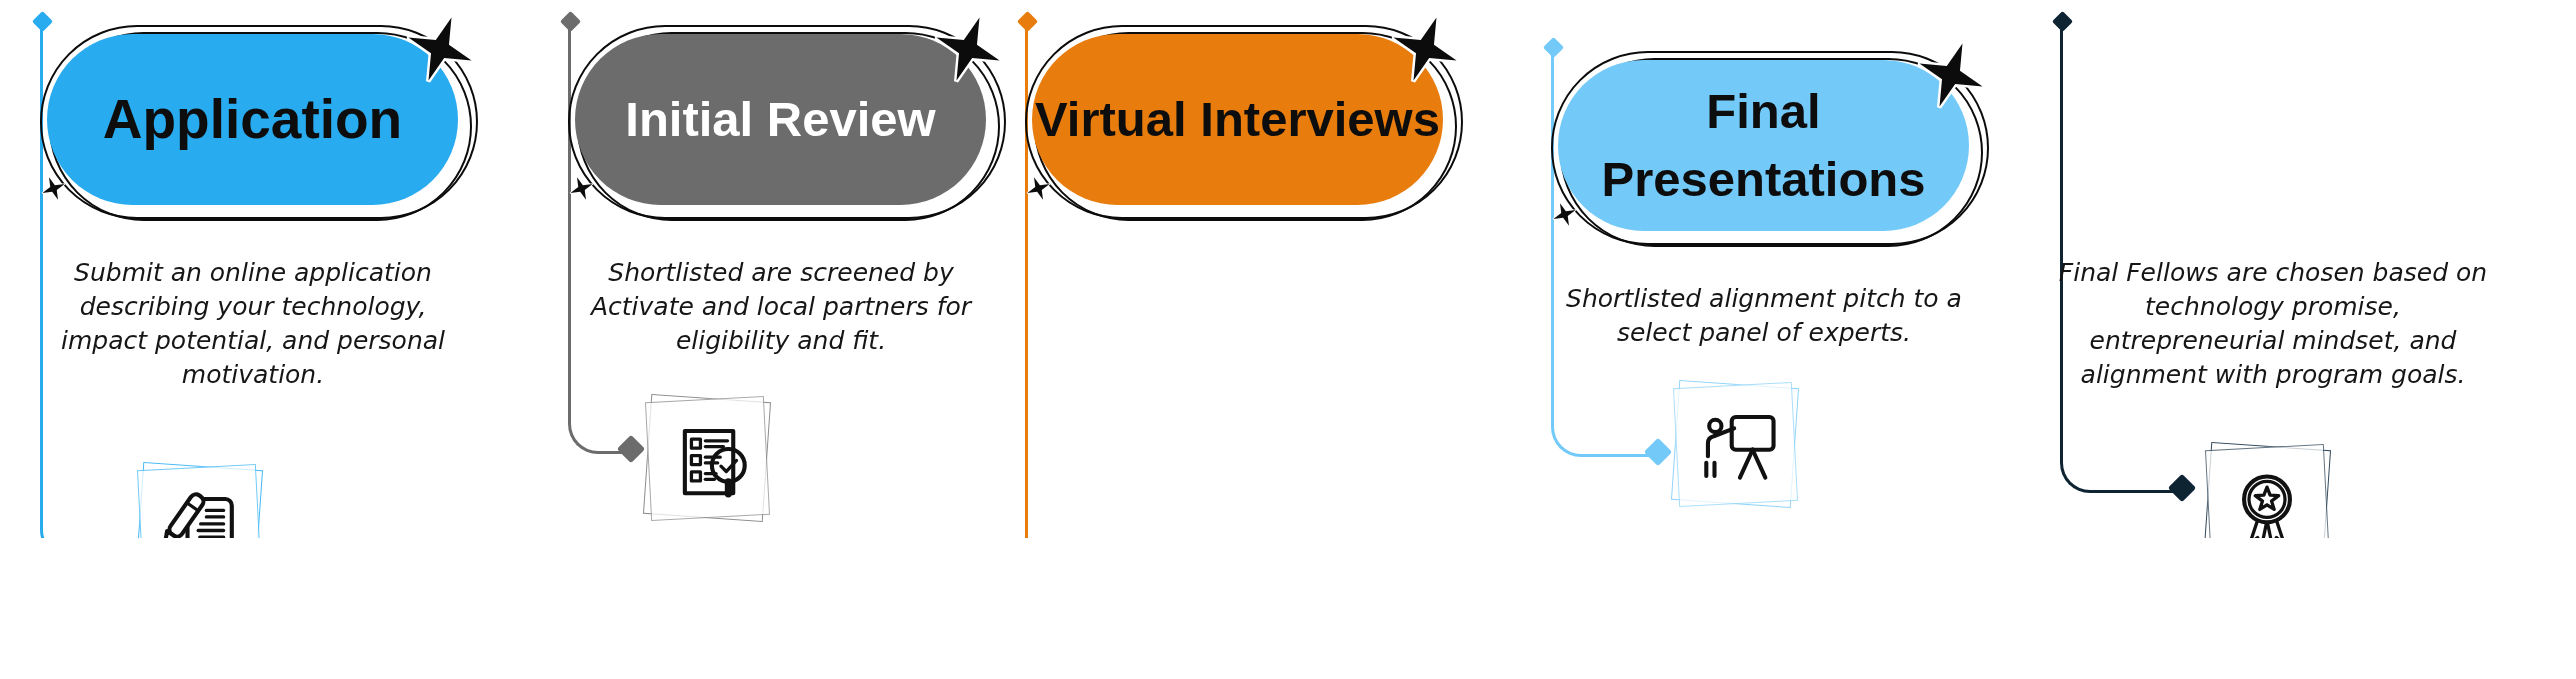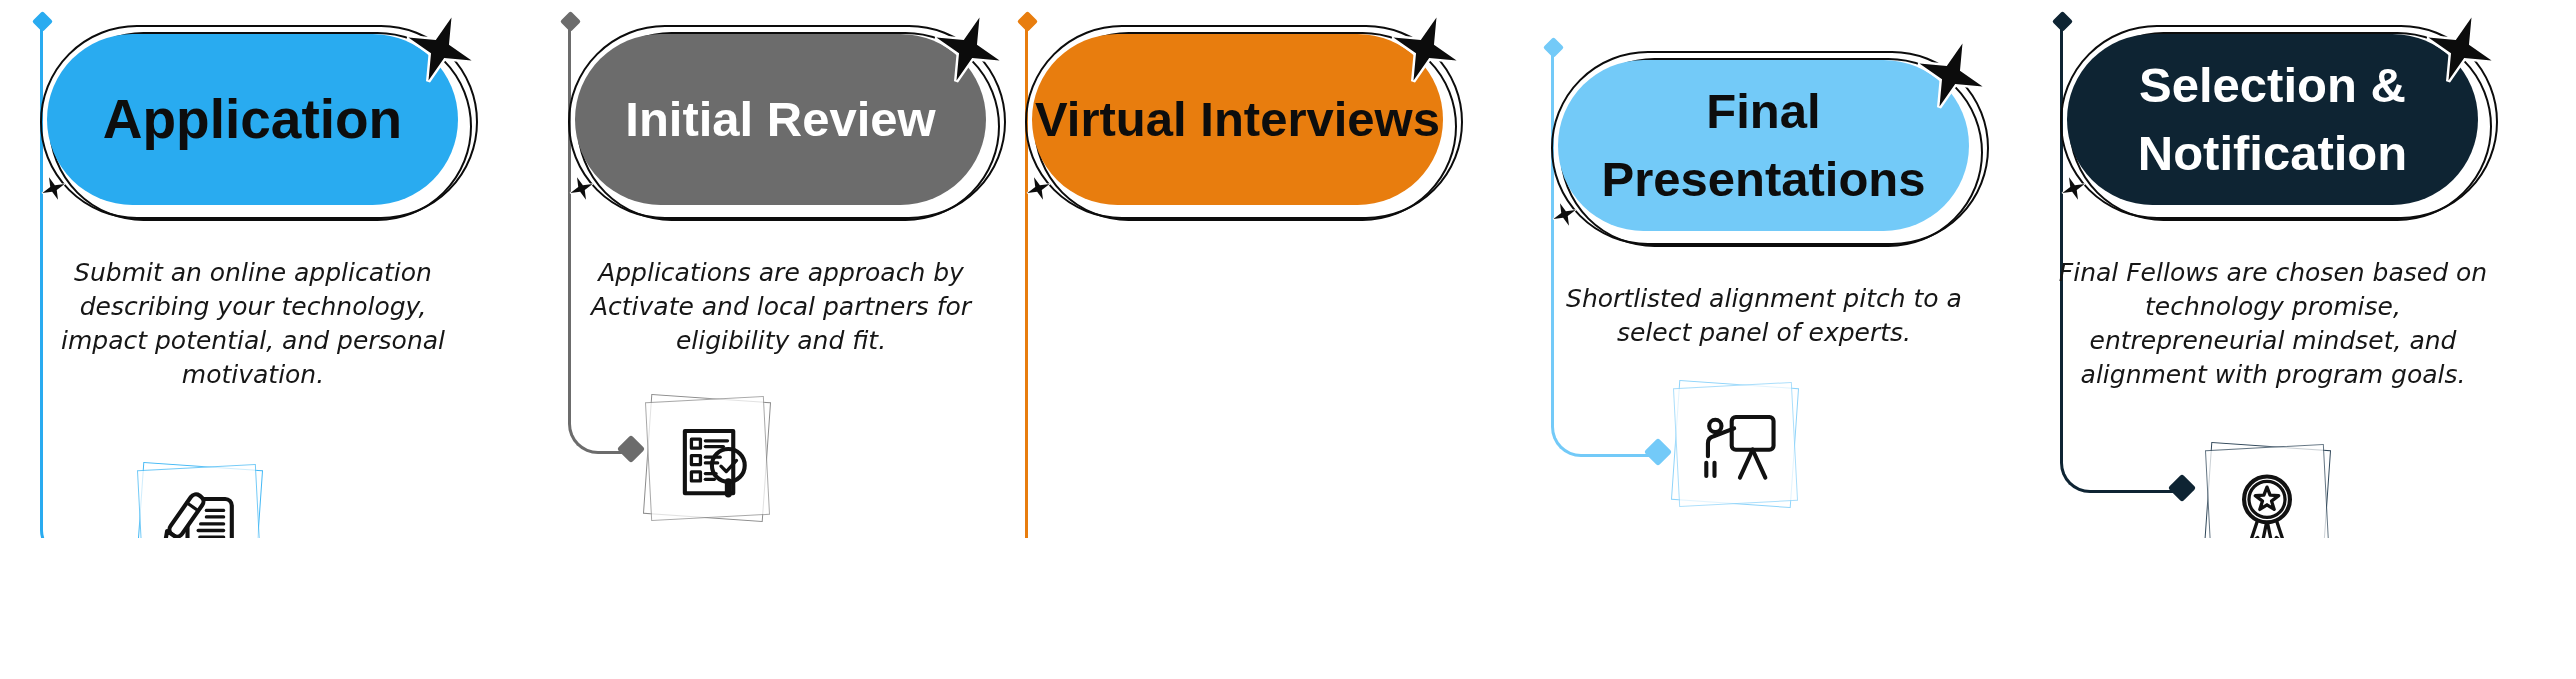--- a/index.html
+++ b/index.html
@@ -102,21 +102,21 @@
       <div class="pill-fill">
           <h2 class="pill-title">Initial Review</h2>
         </div>
       <svg class="star-big" viewBox="0 0 100 100">
         <polygon points="50,2 60,40 98,50 60,60 50,98 40,60 2,50 40,40" fill="#0c0c0c" stroke="#fff" stroke-width="7" paint-order="stroke"></polygon>
       </svg>
       <svg class="star-small" viewBox="0 0 100 100">
         <polygon points="50,2 60,40 98,50 60,60 50,98 40,60 2,50 40,40" fill="#0c0c0c" stroke="#fff" stroke-width="6" paint-order="stroke"></polygon>
       </svg>
     </div>
-    <p class="desc">Applications are approach by Activate and local partners for eligibility and fit.</p>
+    <p class="desc">Shortlisted are screened by Activate and local partners for eligibility and fit.</p>
     <div class="icon-box">
       <div class="frame f1"></div>
       <div class="frame f2"></div>
       <svg class="glyph" viewBox="0 0 200 200">
         <rect class="stroke" x="46" y="34" width="118" height="152" fill="#fff"></rect>
         <rect class="stroke-thin" x="62" y="54" width="22" height="22"></rect>
         <line class="stroke-thin" x1="96" y1="58" x2="150" y2="58"></line>
         <line class="stroke-thin" x1="96" y1="72" x2="140" y2="72"></line>
         <rect class="stroke-thin" x="62" y="94" width="22" height="22"></rect>
         <line class="stroke-thin" x1="96" y1="98" x2="132" y2="98"></line>
@@ -198,33 +198,20 @@
         <line class="stroke" x1="30" y1="146" x2="30" y2="178"></line>
         <line class="stroke" x1="50" y1="146" x2="50" y2="178"></line>
       </svg>
     </div>
   </section>
 
   <section class="panel" style="left: 2020px; --hy: 488px; --ex: 162px; --icx: 247px; --icy: 506px; --accent: #0E2433; --fill: #0E2433; --ink: #FFFFFF; --frame: #31485A;">
     <div class="connector-shape"></div>
     <div class="diamond-top"></div>
     <div class="diamond-end"></div>
-    <div class="pill">
-      <div class="pill-outline a"></div>
-      <div class="pill-outline b"></div>
-      <div class="pill-fill">
-          <h2 class="pill-title">Selection &amp; Notification</h2>
-        </div>
-      <svg class="star-big" viewBox="0 0 100 100">
-        <polygon points="50,2 60,40 98,50 60,60 50,98 40,60 2,50 40,40" fill="#0c0c0c" stroke="#fff" stroke-width="7" paint-order="stroke"></polygon>
-      </svg>
-      <svg class="star-small" viewBox="0 0 100 100">
-        <polygon points="50,2 60,40 98,50 60,60 50,98 40,60 2,50 40,40" fill="#0c0c0c" stroke="#fff" stroke-width="6" paint-order="stroke"></polygon>
-      </svg>
-    </div>
     <p class="desc">Final Fellows are chosen based on technology promise, entrepreneurial mindset, and alignment with program goals.</p>
     <div class="icon-box">
       <div class="frame f1"></div>
       <div class="frame f2"></div>
       <svg class="glyph" viewBox="0 0 200 200">
         <path class="stroke-thin whitefill" d="M78,132 L58,192 L77,177 L87,198 L99,140 Z"></path>
         <path class="stroke-thin whitefill" d="M122,132 L142,192 L123,177 L113,198 L101,140 Z"></path>
         <circle class="stroke whitefill" cx="100" cy="84" r="56"></circle>
         <circle class="stroke-thin whitefill" cx="100" cy="84" r="44"></circle>
         <polygon class="stroke-thin whitefill" points="100,54 107.6,73.5 128.5,74.7 111,88 117.6,108.3 100,97 82.4,108.3 89,88 71.5,74.7 92.4,73.5"></polygon>

